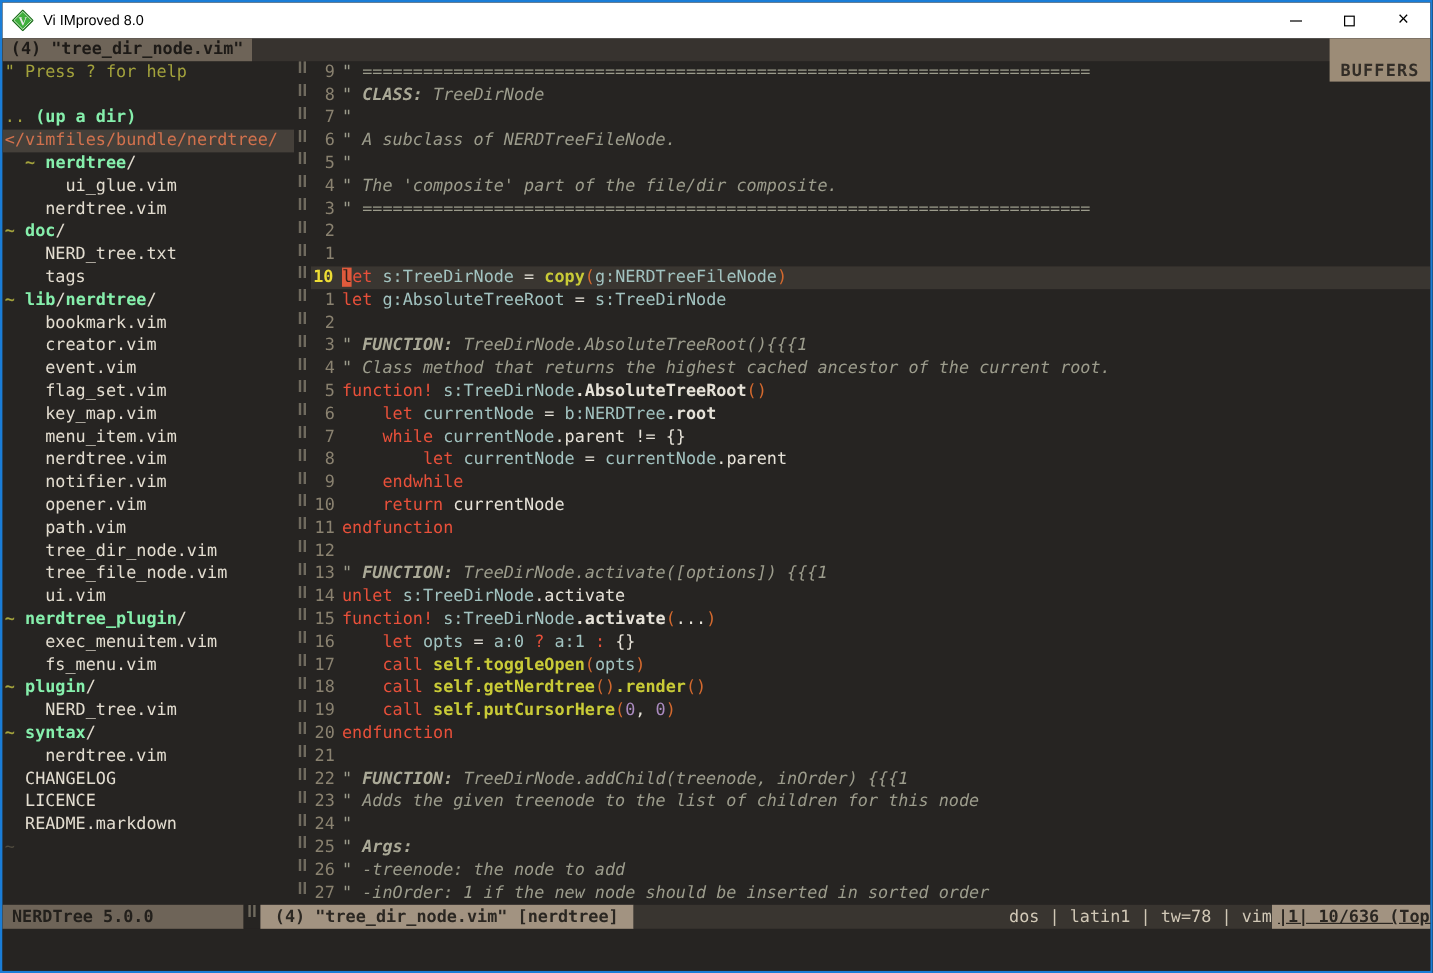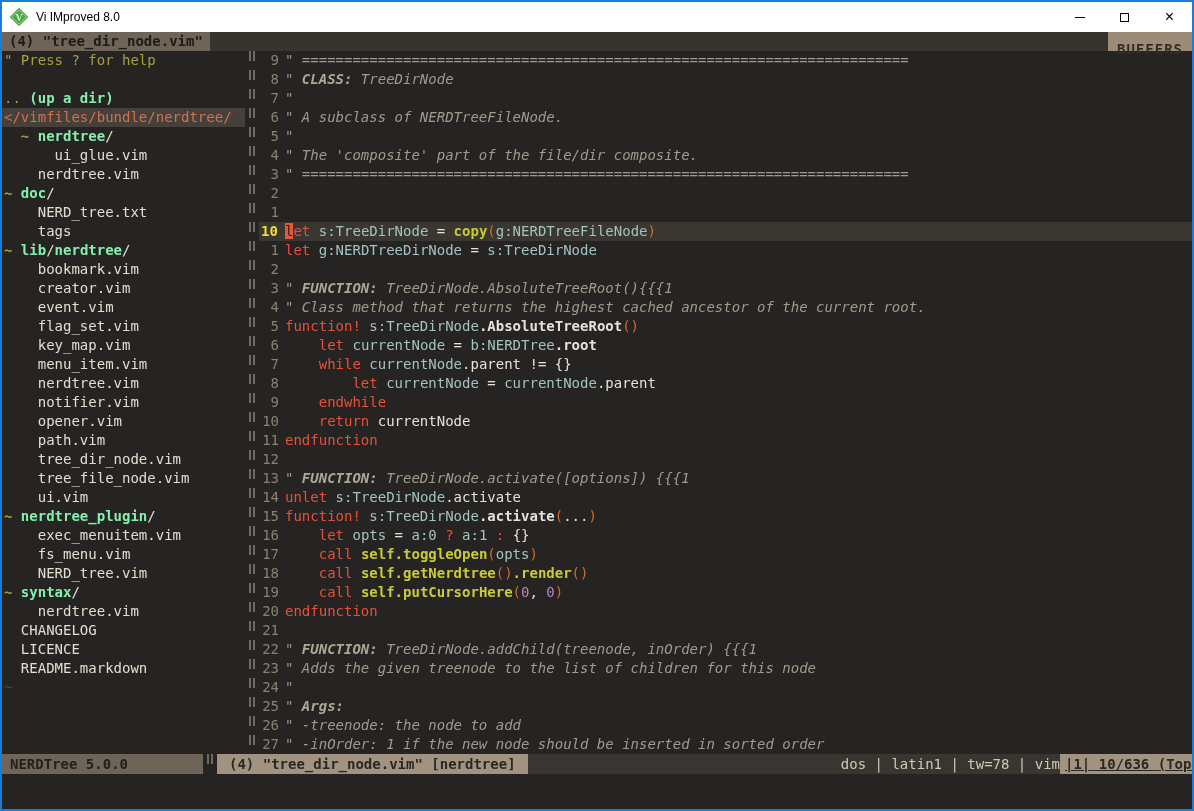--- a/index.html
+++ b/index.html
@@ -21,21 +21,21 @@
   .win-controls { display:flex; height:30px; }
   .win-btn { width:45px; height:30px; display:flex; align-items:center; justify-content:center;
              color:#000; font-size:14px; line-height:30px; cursor:default; }
   .win-btn.min span { display:block; width:10px; border-top:1px solid #000; }
   .win-btn.max span { display:block; width:9px; height:9px; border:1px solid #000; }
   .win-btn.close { font-size:16px; }
   
   .tabline { height:19px; background:#37332f; display:flex; font-size:14px; line-height:19px; }
   .tab-active { background:#6e6458; color:#1d1a17; font-weight:bold; padding:0 7px; white-space:pre; }
   .tab-fill { flex:1; }
-  .tab-buffers { background:#9c8c77; color:#322d27; font-weight:bold; padding:8px 9px; letter-spacing:1px; }
+  .tab-buffers { background:#9c8c77; color:#322d27; font-weight:bold; padding:18px 9px; letter-spacing:1px; }
   
   .main { display:flex; height:703px; overflow:hidden; }
   .sidebar { width:243px; flex:none; overflow:hidden; }
   .vsep { width:14px; flex:none; display:flex; justify-content:center; gap:2px; }
   .vsep i { display:block; width:2px;
     background:repeating-linear-gradient(to bottom,#6f6a5e 0 10px,transparent 10px 19px); }
   .editor { flex:1; overflow:hidden; }
   .row { height:19px; line-height:19px; white-space:pre; font-size:14px; display:flex; }
   .row .ln { width:26px; flex:none; text-align:right; padding-right:6px; color:#8a8270; }
   .row .code { flex:1; white-space:pre; }
@@ -122,20 +122,21 @@
         <div class="srow"><span class="tk-f">    nerdtree.vim</span></div>
         <div class="srow"><span class="tk-f">    notifier.vim</span></div>
         <div class="srow"><span class="tk-f">    opener.vim</span></div>
         <div class="srow"><span class="tk-f">    path.vim</span></div>
         <div class="srow"><span class="tk-f">    tree_dir_node.vim</span></div>
         <div class="srow"><span class="tk-f">    tree_file_node.vim</span></div>
         <div class="srow"><span class="tk-f">    ui.vim</span></div>
         <div class="srow"><span class="tk-tl">~ </span><span class="tk-dir">nerdtree_plugin</span><span class="tk-f">/</span></div>
         <div class="srow"><span class="tk-f">    exec_menuitem.vim</span></div>
         <div class="srow"><span class="tk-f">    fs_menu.vim</span></div>
+        <div class="srow"><span class="tk-tl">~ </span><span class="tk-dir">plugin</span><span class="tk-f">/</span></div>
         <div class="srow"><span class="tk-f">    NERD_tree.vim</span></div>
         <div class="srow"><span class="tk-tl">~ </span><span class="tk-dir">syntax</span><span class="tk-f">/</span></div>
         <div class="srow"><span class="tk-f">    nerdtree.vim</span></div>
         <div class="srow"><span class="tk-f">  CHANGELOG</span></div>
         <div class="srow"><span class="tk-f">  LICENCE</span></div>
         <div class="srow"><span class="tk-f">  README.markdown</span></div>
         <div class="srow"><span class="tk-dim">~</span></div>
       </div>
     <div class="vsep">
         <i></i>
@@ -145,21 +146,21 @@
         <div class="row"><span class="ln">9</span><span class="code"><span class="tk-c">" ========================================================================</span></span></div>
         <div class="row"><span class="ln">8</span><span class="code"><span class="tk-c">" </span><span class="tk-cb">CLASS:</span><span class="tk-c"> TreeDirNode</span></span></div>
         <div class="row"><span class="ln">7</span><span class="code"><span class="tk-c">"</span></span></div>
         <div class="row"><span class="ln">6</span><span class="code"><span class="tk-c">" A subclass of NERDTreeFileNode.</span></span></div>
         <div class="row"><span class="ln">5</span><span class="code"><span class="tk-c">"</span></span></div>
         <div class="row"><span class="ln">4</span><span class="code"><span class="tk-c">" The 'composite' part of the file/dir composite.</span></span></div>
         <div class="row"><span class="ln">3</span><span class="code"><span class="tk-c">" ========================================================================</span></span></div>
         <div class="row"><span class="ln">2</span><span class="code"></span></div>
         <div class="row"><span class="ln">1</span><span class="code"></span></div>
         <div class="row cursorline"><span class="ln">10</span><span class="code"><span class="tk-cur">l</span><span class="tk-k">et</span><span class="tk-w"> </span><span class="tk-id">s:TreeDirNode</span><span class="tk-w"> = </span><span class="tk-fn">copy</span><span class="tk-p">(</span><span class="tk-id">g:NERDTreeFileNode</span><span class="tk-p">)</span></span></div>
-        <div class="row"><span class="ln">1</span><span class="code"><span class="tk-k">let</span><span class="tk-w"> </span><span class="tk-id">g:NERDTreeDirNode</span><span class="tk-w"> = </span><span class="tk-id">s:TreeDirNode</span></span></div>
+        <div class="row"><span class="ln">1</span><span class="code"><span class="tk-k">let</span><span class="tk-w"> </span><span class="tk-id">g:AbsoluteTreeRoot</span><span class="tk-w"> = </span><span class="tk-id">s:TreeDirNode</span></span></div>
         <div class="row"><span class="ln">2</span><span class="code"></span></div>
         <div class="row"><span class="ln">3</span><span class="code"><span class="tk-c">" </span><span class="tk-cb">FUNCTION:</span><span class="tk-c"> TreeDirNode.AbsoluteTreeRoot(){{{1</span></span></div>
         <div class="row"><span class="ln">4</span><span class="code"><span class="tk-c">" Class method that returns the highest cached ancestor of the current root.</span></span></div>
         <div class="row"><span class="ln">5</span><span class="code"><span class="tk-k">function!</span><span class="tk-w"> </span><span class="tk-id">s:TreeDirNode</span><span class="tk-wb">.AbsoluteTreeRoot</span><span class="tk-p">()</span></span></div>
         <div class="row"><span class="ln">6</span><span class="code"><span class="tk-w">    </span><span class="tk-k">let</span><span class="tk-w"> </span><span class="tk-id">currentNode</span><span class="tk-w"> = </span><span class="tk-id">b:NERDTree</span><span class="tk-wb">.root</span></span></div>
         <div class="row"><span class="ln">7</span><span class="code"><span class="tk-w">    </span><span class="tk-k">while</span><span class="tk-w"> </span><span class="tk-id">currentNode</span><span class="tk-w">.parent != {}</span></span></div>
         <div class="row"><span class="ln">8</span><span class="code"><span class="tk-w">        </span><span class="tk-k">let</span><span class="tk-w"> </span><span class="tk-id">currentNode</span><span class="tk-w"> = </span><span class="tk-id">currentNode</span><span class="tk-w">.parent</span></span></div>
         <div class="row"><span class="ln">9</span><span class="code"><span class="tk-w">    </span><span class="tk-k">endwhile</span></span></div>
         <div class="row"><span class="ln">10</span><span class="code"><span class="tk-w">    </span><span class="tk-k">return</span><span class="tk-w"> currentNode</span></span></div>
         <div class="row"><span class="ln">11</span><span class="code"><span class="tk-k">endfunction</span></span></div>

